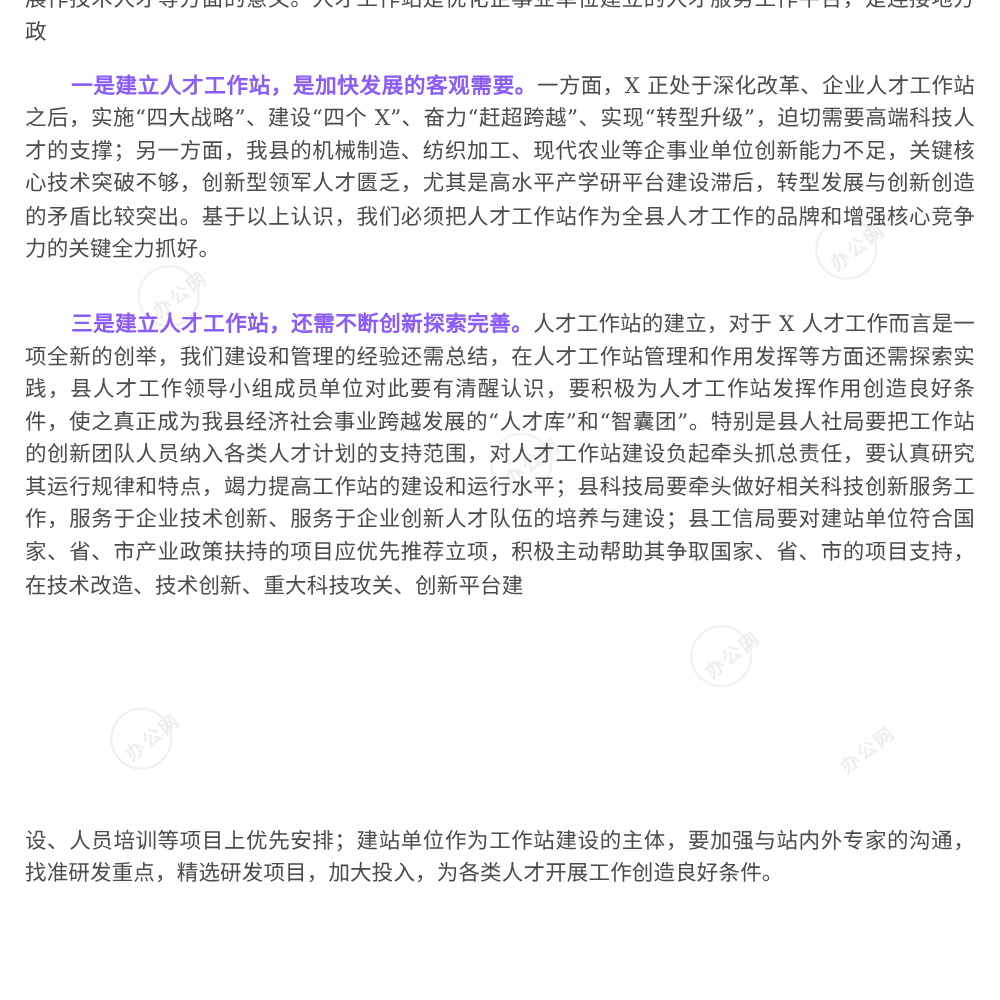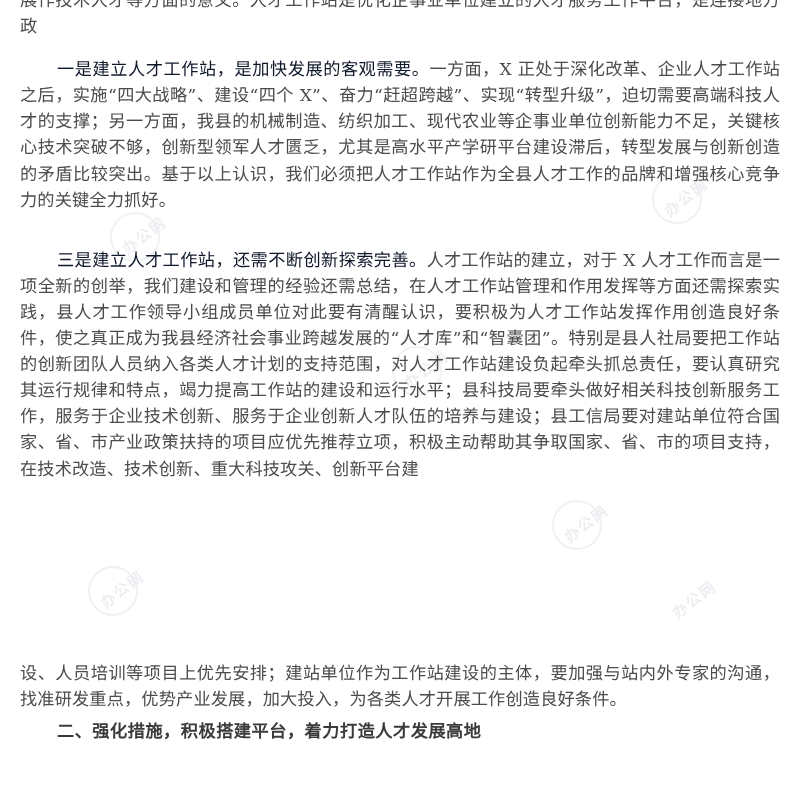--- a/index.html
+++ b/index.html
@@ -56,22 +56,22 @@
     letter-spacing: 0.15px;
     color: #4c4c4c;
     position: relative;
     z-index: 2;
     text-indent: 0;
   }
   .para.indent {
     text-indent: 2.15em;
   }
   .para .lead {
-    font-weight: normal;
-    color: #0f172a;
+    font-weight: bold;
+    color: #8b5cf6;
     letter-spacing: 0.4px;
   }
   .para.heading {
     font-weight: bold;
     color: #3b3b3b;
     text-indent: 2.15em;
     letter-spacing: 0.5px;
   }
   .spacer-md { height: 17px; }
   .spacer-xs { height: 6px; }
@@ -142,23 +142,22 @@
 
     <div class="spacer-md"></div>
 
     <p class="para indent"><span class="lead">三是建立人才工作站，还需不断创新探索完善。</span><span>人才工作站的建立，对于 X 人才工作而言是一项全新的创举，我们建设和管理的经验还需总结，在人才工作站管理和作用发挥等方面还需探索实践，县人才工作领导小组成员单位对此要有清醒认识，要积极为人才工作站发挥作用创造良好条件，使之真正成为我县经济社会事业跨越发展的“人才库”和“智囊团”。特别是县人社局要把工作站的创新团队人员纳入各类人才计划的支持范围，对人才工作站建设负起牵头抓总责任，要认真研究其运行规律和特点，竭力提高工作站的建设和运行水平；县科技局要牵头做好相关科技创新服务工作，服务于企业技术创新、服务于企业创新人才队伍的培养与建设；县工信局要对建站单位符合国家、省、市产业政策扶持的项目应优先推荐立项，积极主动帮助其争取国家、省、市的项目支持，在技术改造、技术创新、重大科技攻关、创新平台建</span></p>
   </div>
 
   <div class="page-gap"></div>
 
   <div class="page page-b">
 
-    <p class="para">设、人员培训等项目上优先安排；建站单位作为工作站建设的主体，要加强与站内外专家的沟通，找准研发重点，优势产业发展，加大投入，为各类人才开展工作创造良好条件。</p>
+    <p class="para">设、人员培训等项目上优先安排；建站单位作为工作站建设的主体，要加强与站内外专家的沟通，找准研发重点，精选研发项目，加大投入，为各类人才开展工作创造良好条件。</p>
 
     <div class="spacer-xs"></div>
 
-    <p class="para heading">二、强化措施，积极搭建平台，着力打造人才发展高地</p>
 
     <div class="spacer-xs"></div>
 
   </div>
 
 </div>
 
 </body></html>

